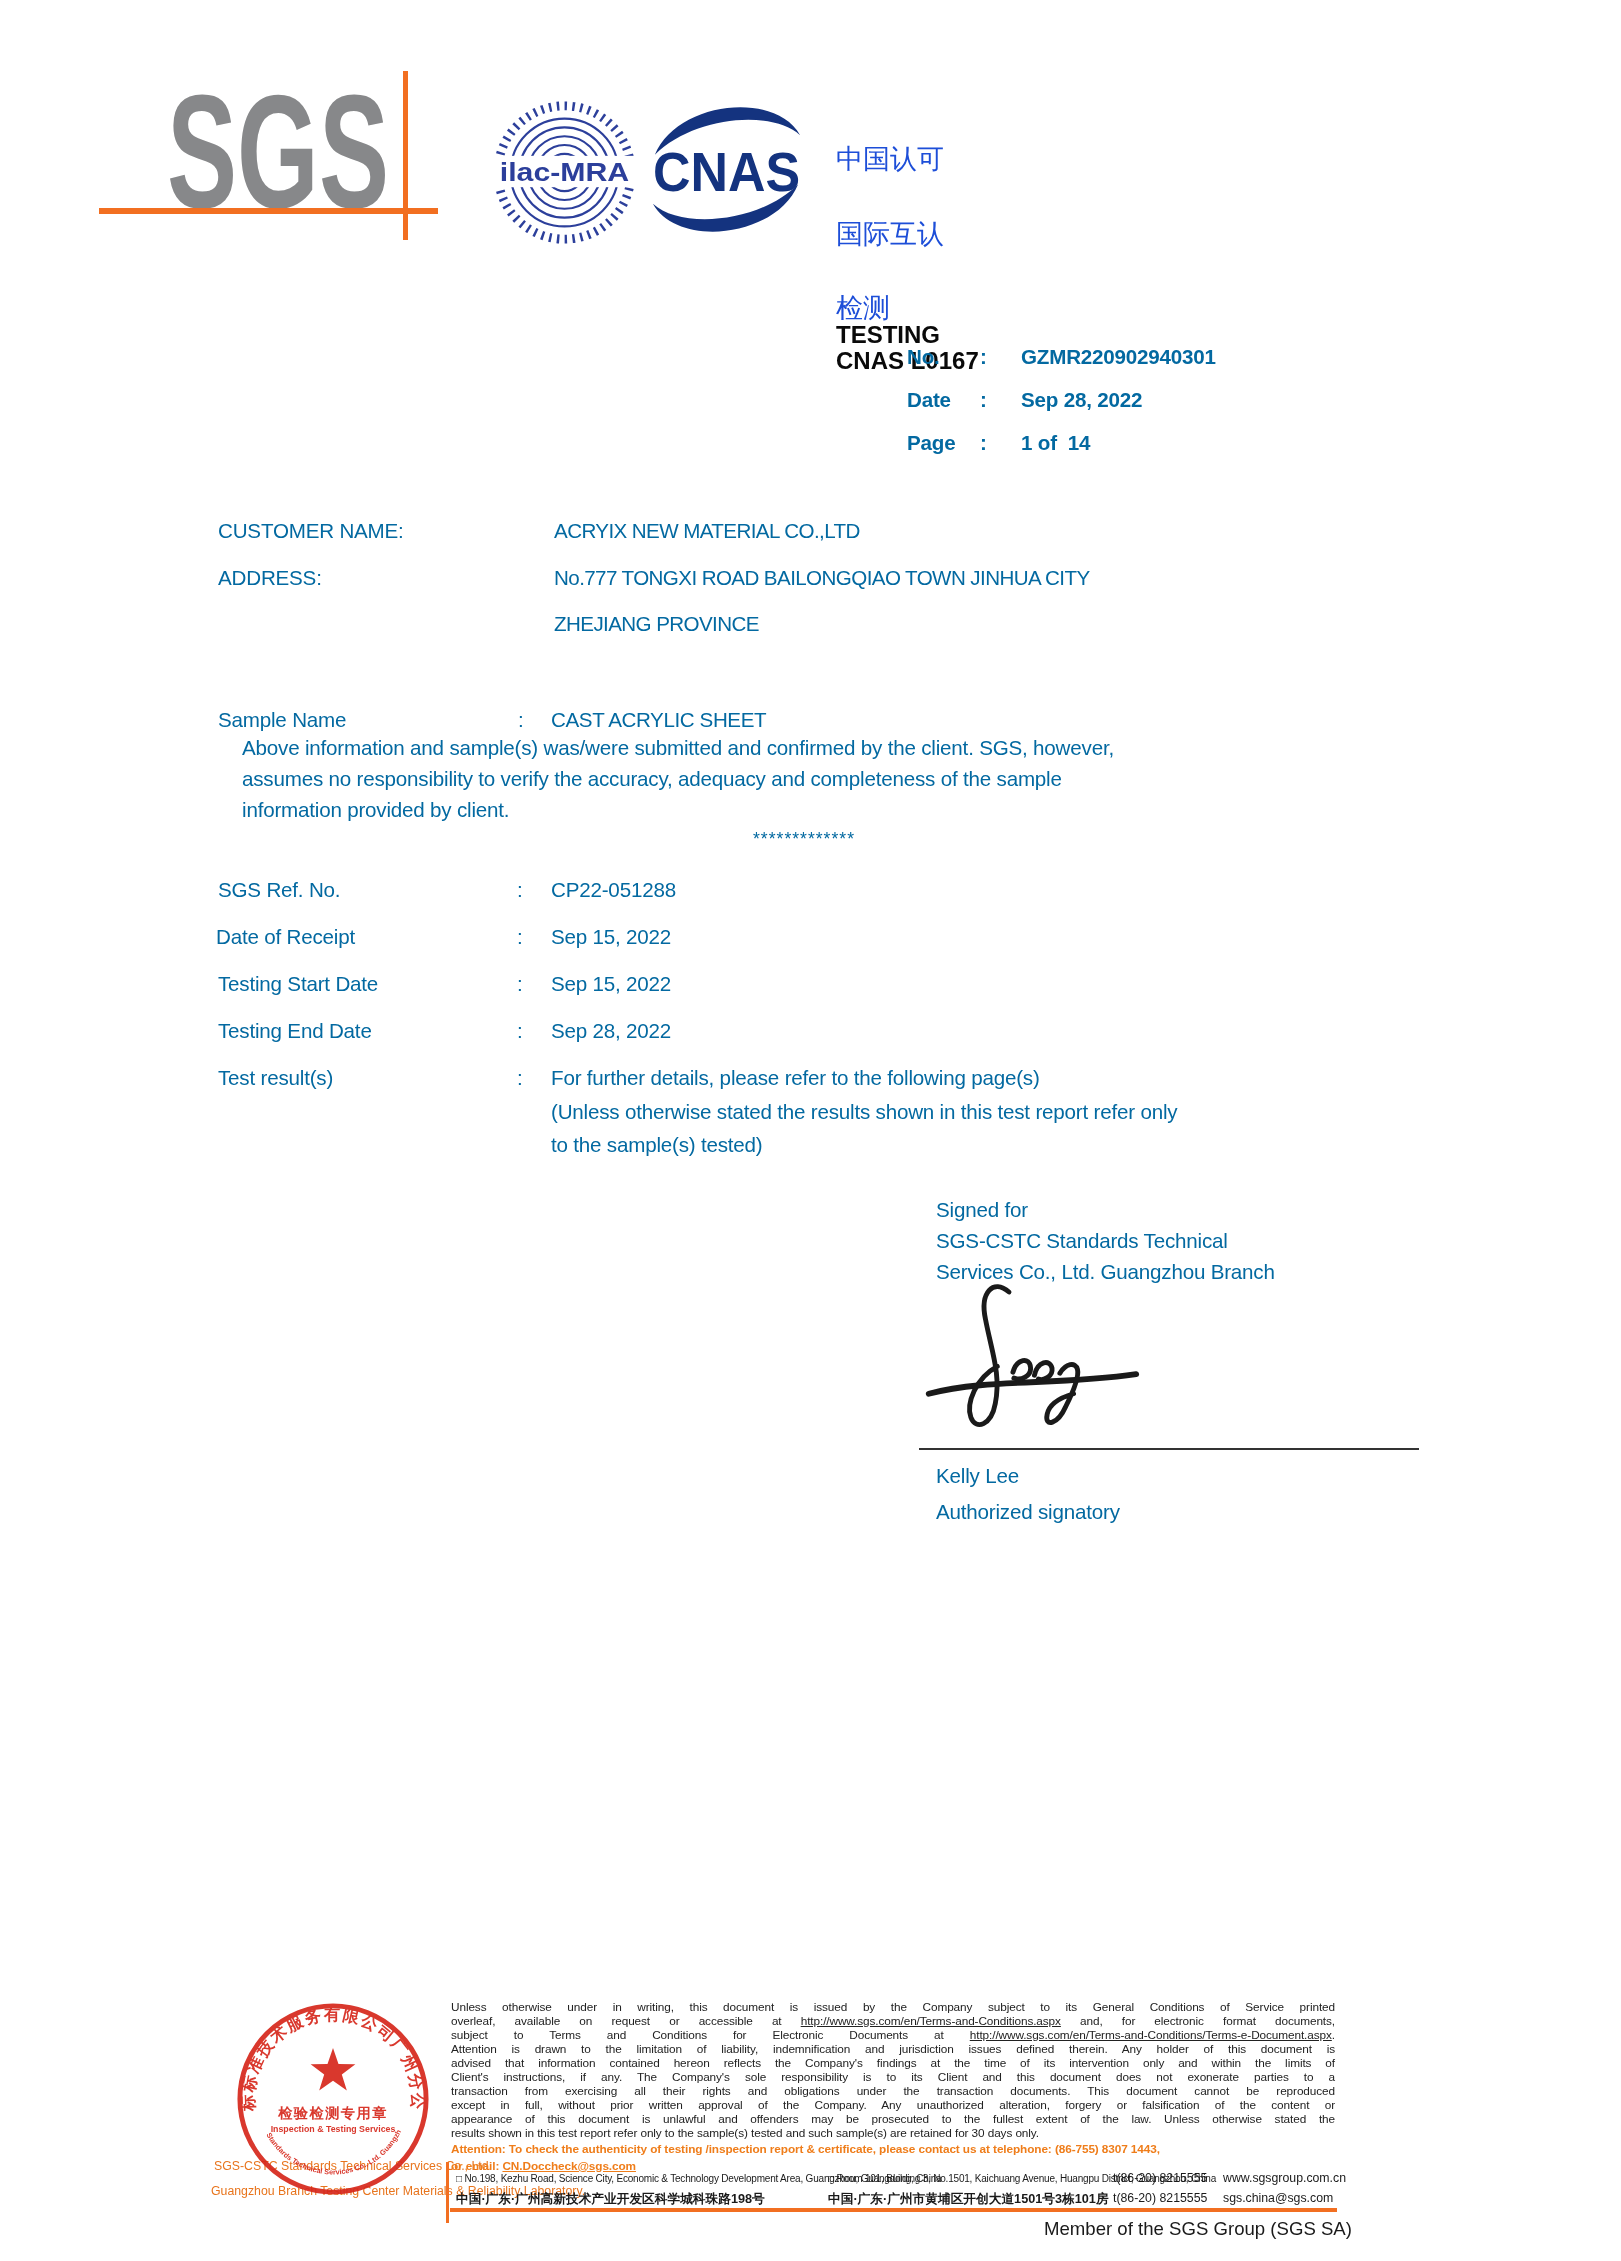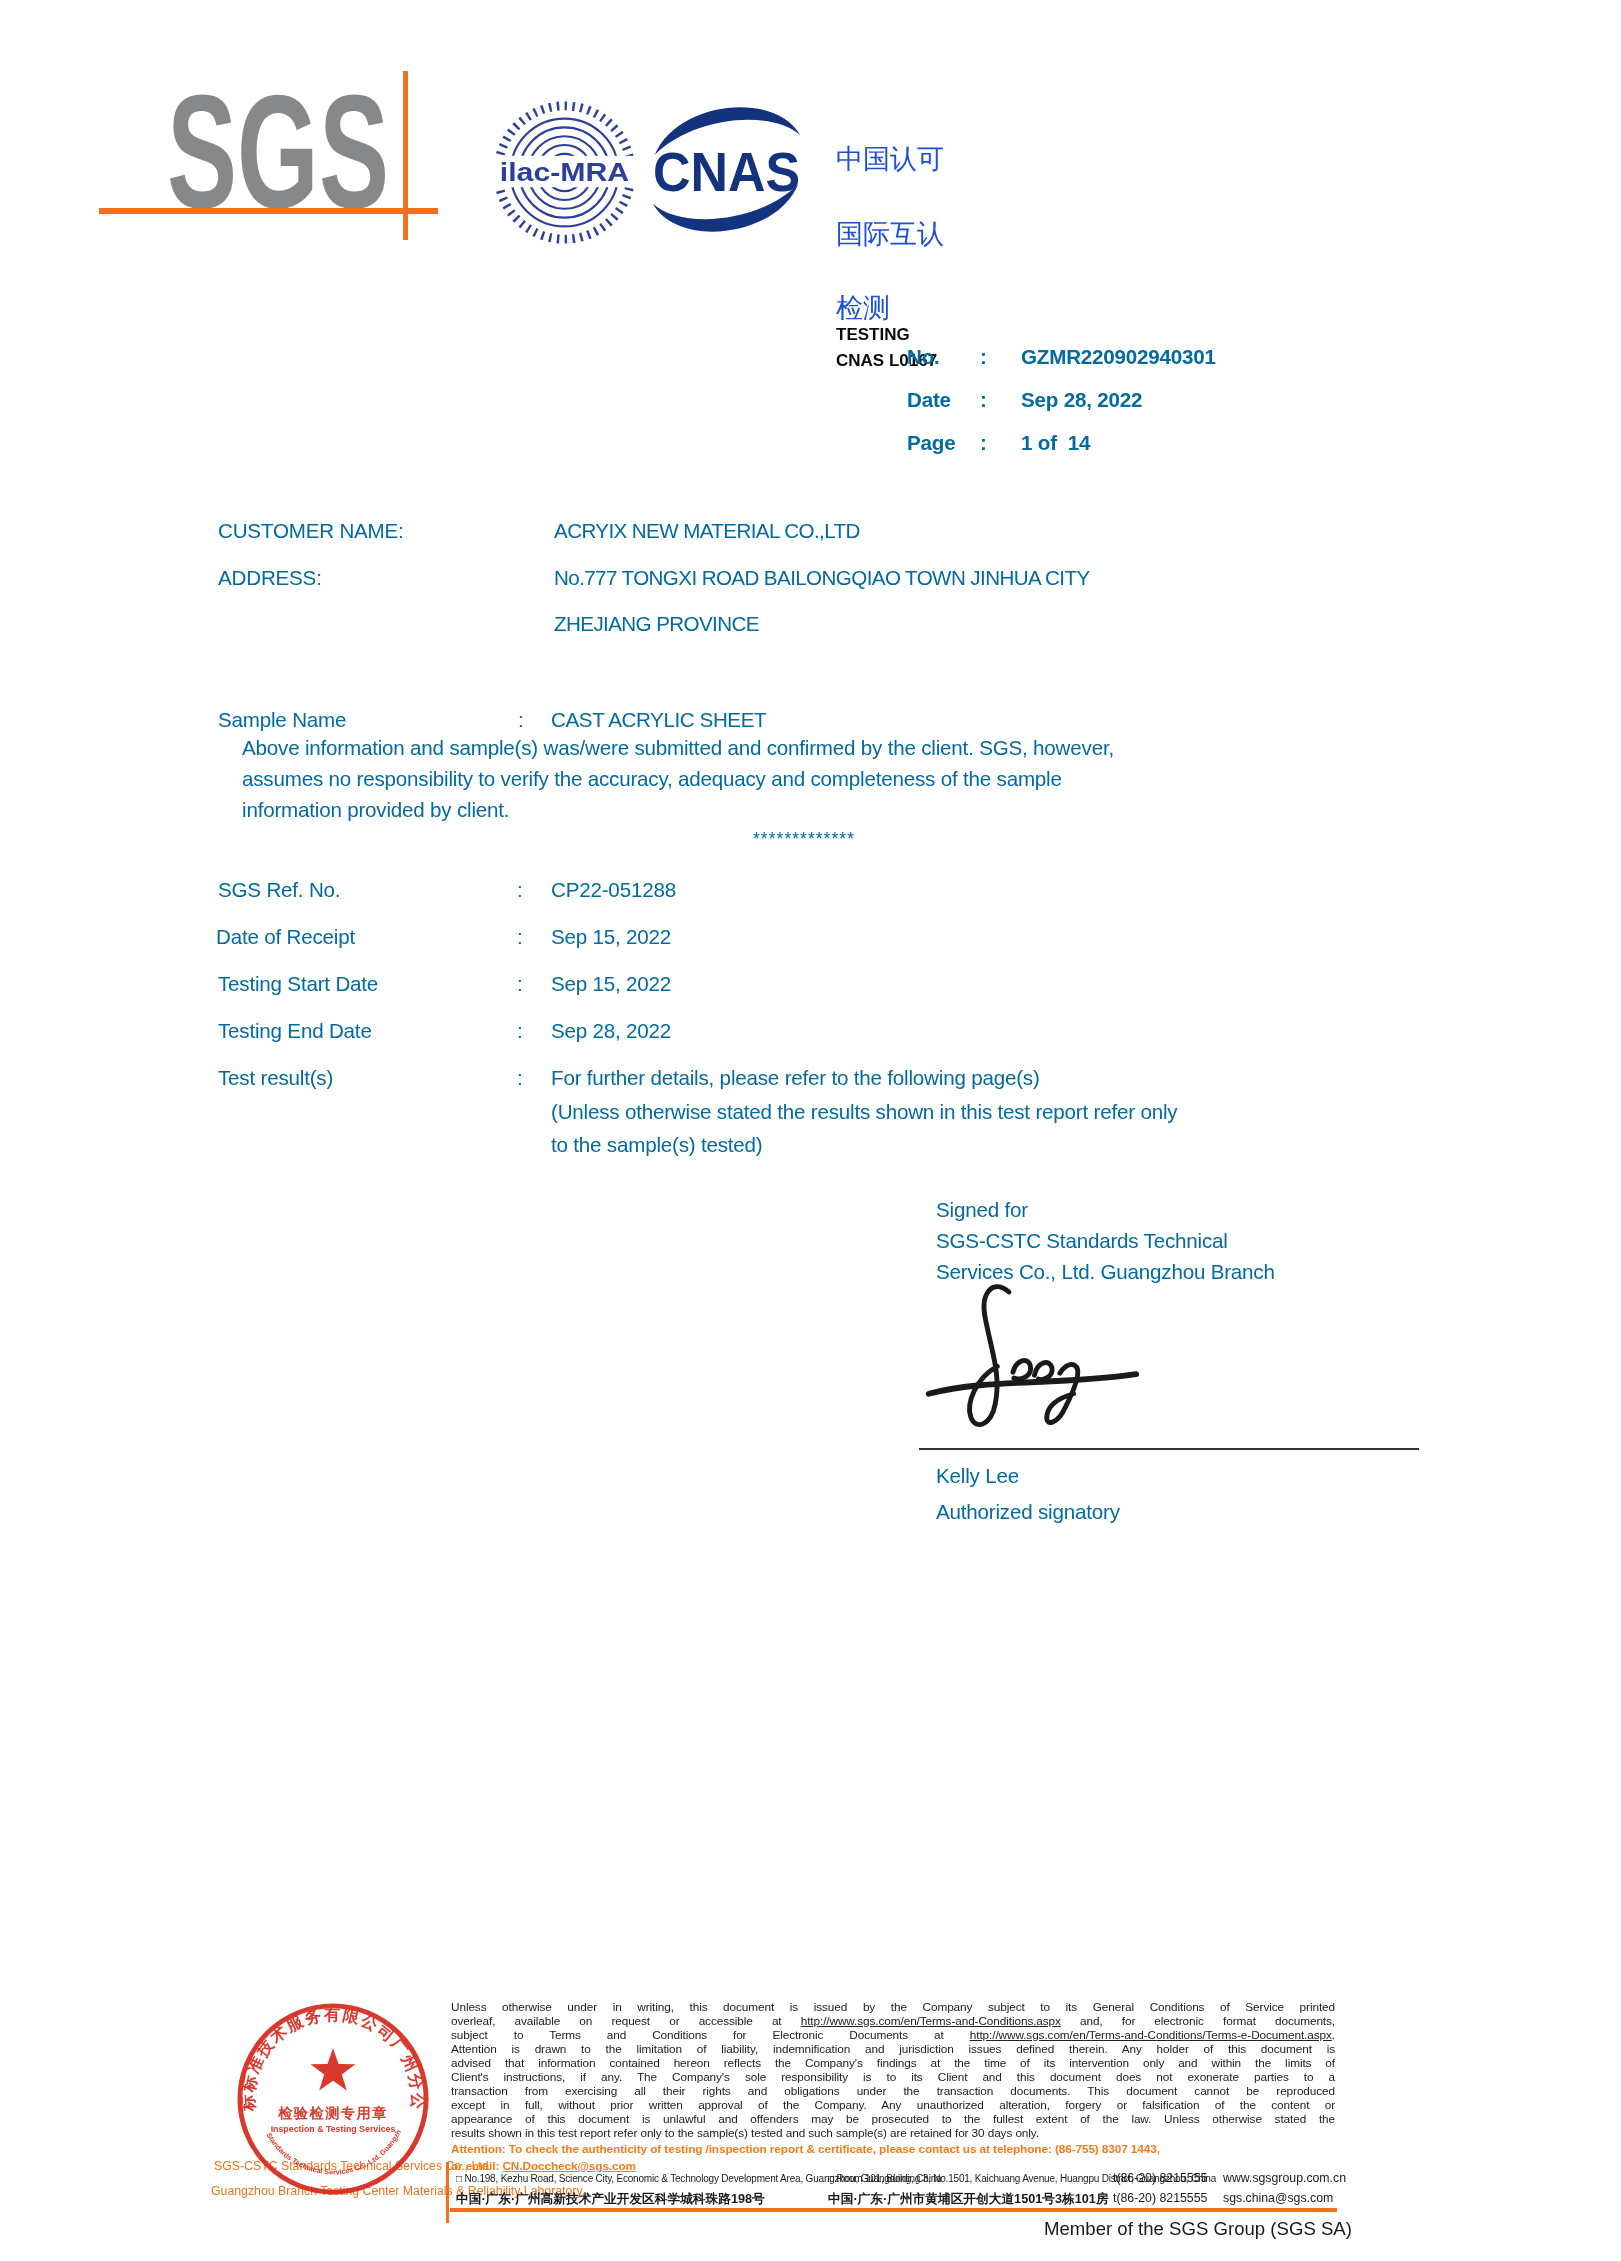--- a/index.html
+++ b/index.html
@@ -16,21 +16,21 @@
   .legal-block{position:absolute;left:451px;top:2000px;width:884px;font-size:11.8px;line-height:14px;color:#222;letter-spacing:-0.1px;}
   .lj{text-align:justify;text-align-last:justify;}
   .legal-block .url{text-decoration:underline;}
   .attn{font-weight:bold;color:#ef7d1a;line-height:14.7px;margin-top:2px;}
   .attn .url{text-decoration:underline;}
   .addr-en{font-size:10px;letter-spacing:-0.2px;color:#1a1a1a;}
   .addr-cn{font-size:12.7px;font-weight:bold;color:#1a1a1a;}
   .contact{font-size:12.3px;color:#1a1a1a;}
   .caption{font-size:12.3px;color:#e8741c;}
   .accr-cn{font-size:27px;color:#1d4ed8;margin-top:48px;}
-  .accr-en{font-size:17px;font-weight:bold;color:#0a0a0a;}
+  .accr-en{font-size:24px;font-weight:bold;color:#0a0a0a;}
   .sig-line{height:2px;background:#333;}
   svg text{font-family:"Liberation Sans","DejaVu Sans",sans-serif;}
 </style>
 </head>
 <body>
 
 <div class="page">
 
   <svg class="abs" style="left:167px;top:94px;" width="222" height="118" viewBox="0 0 226 120">
     <text x="0" y="115" font-size="164" font-weight="bold" fill="#87888a" textLength="226" lengthAdjust="spacingAndGlyphs">SGS</text>

